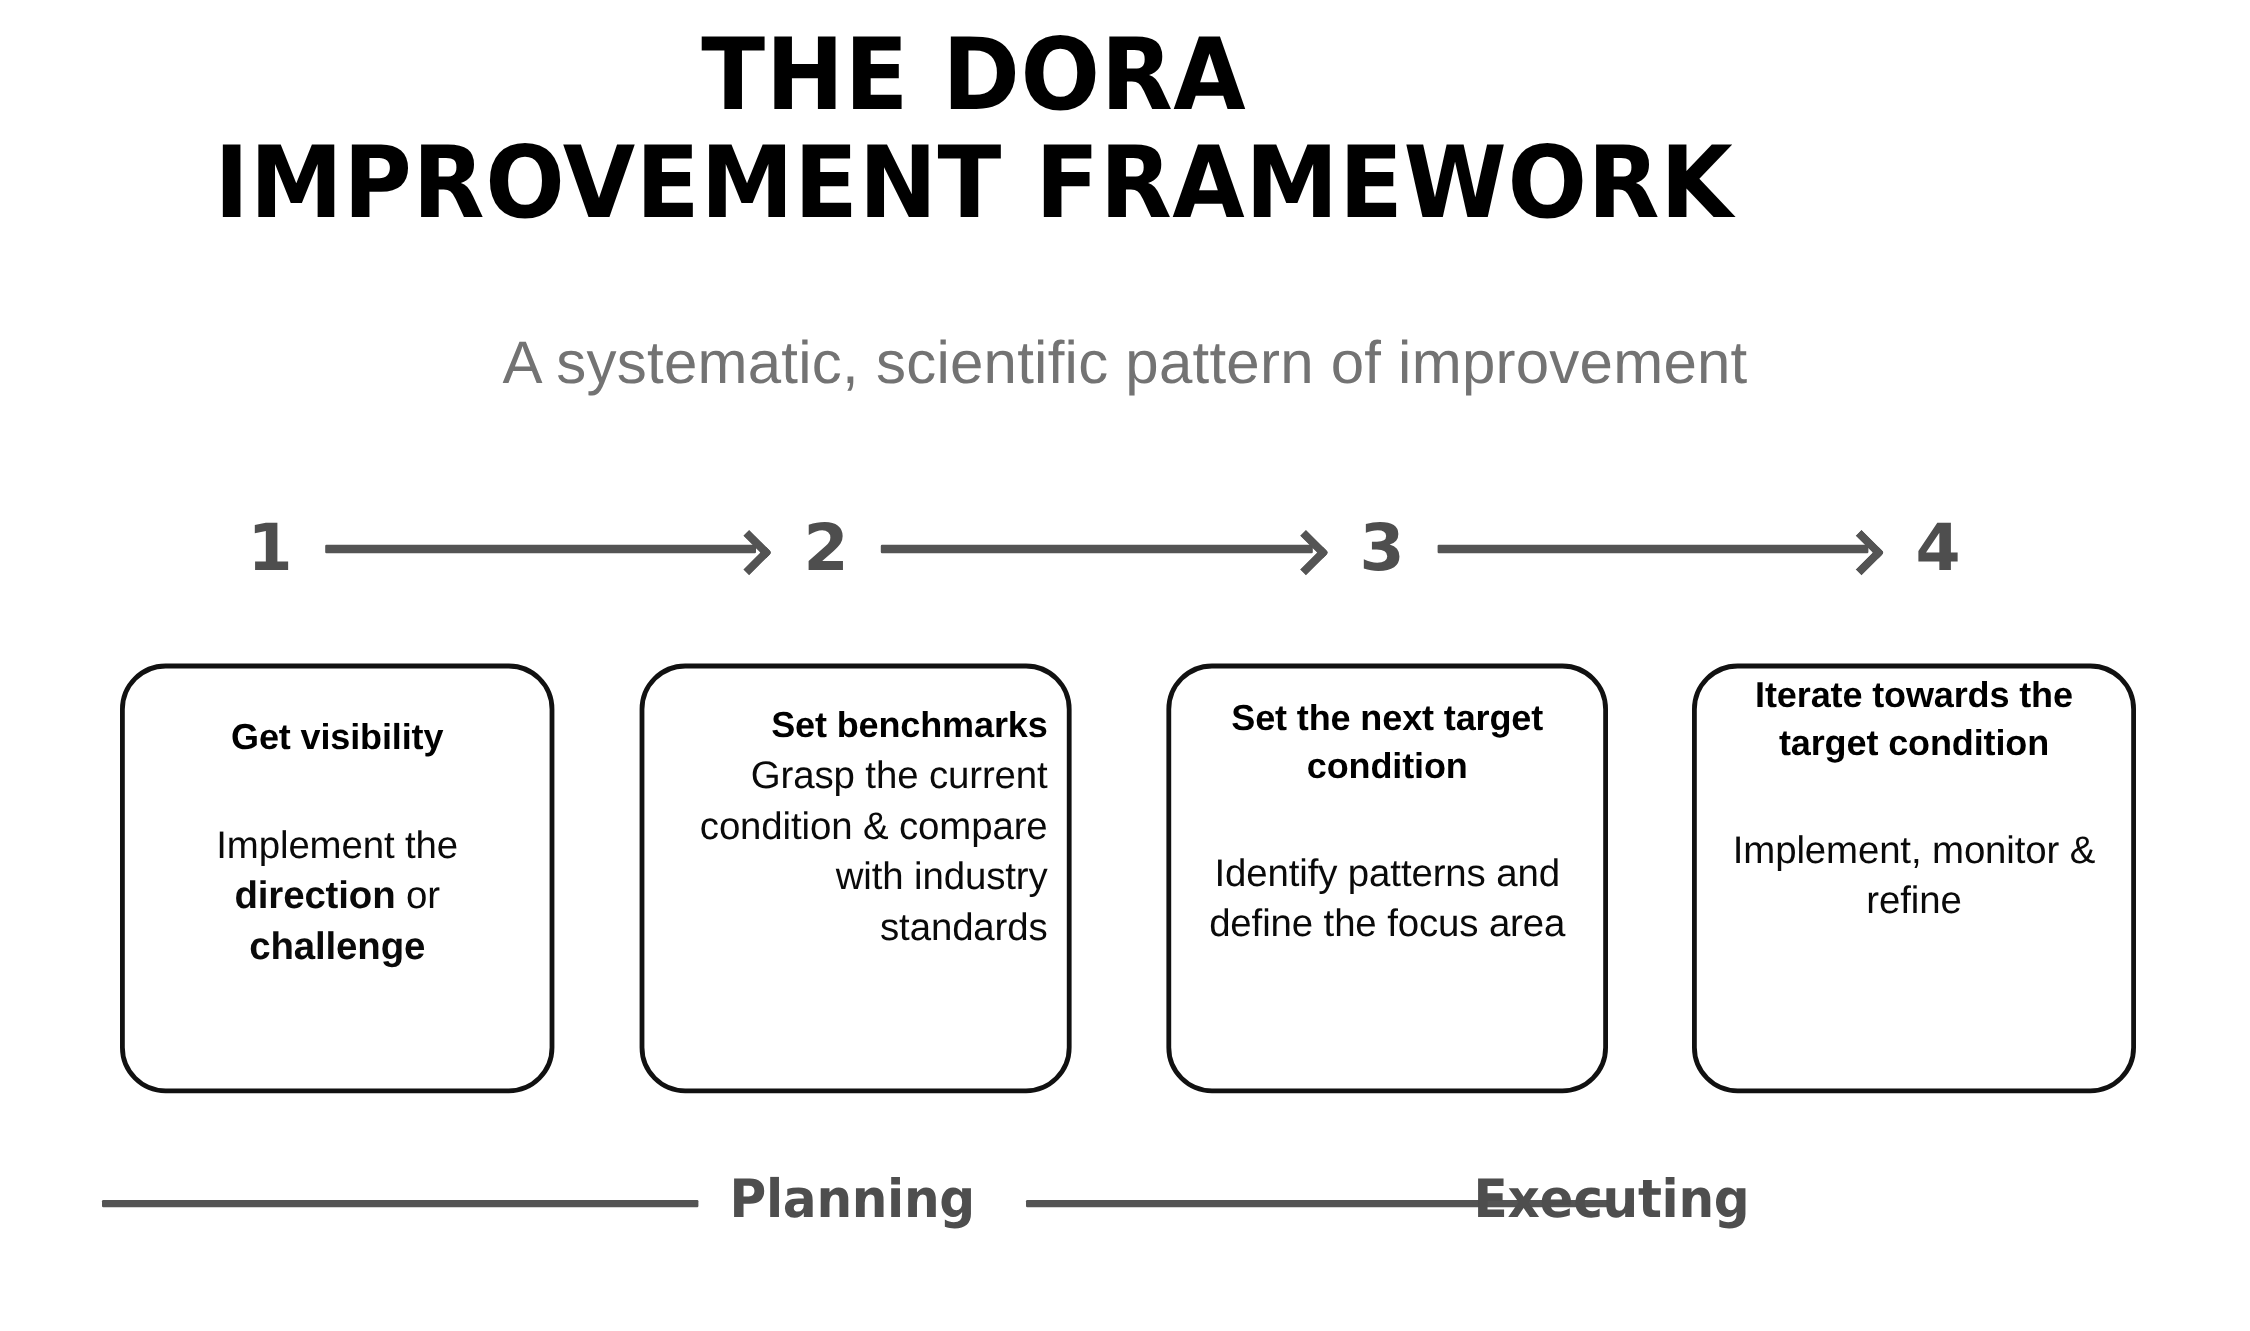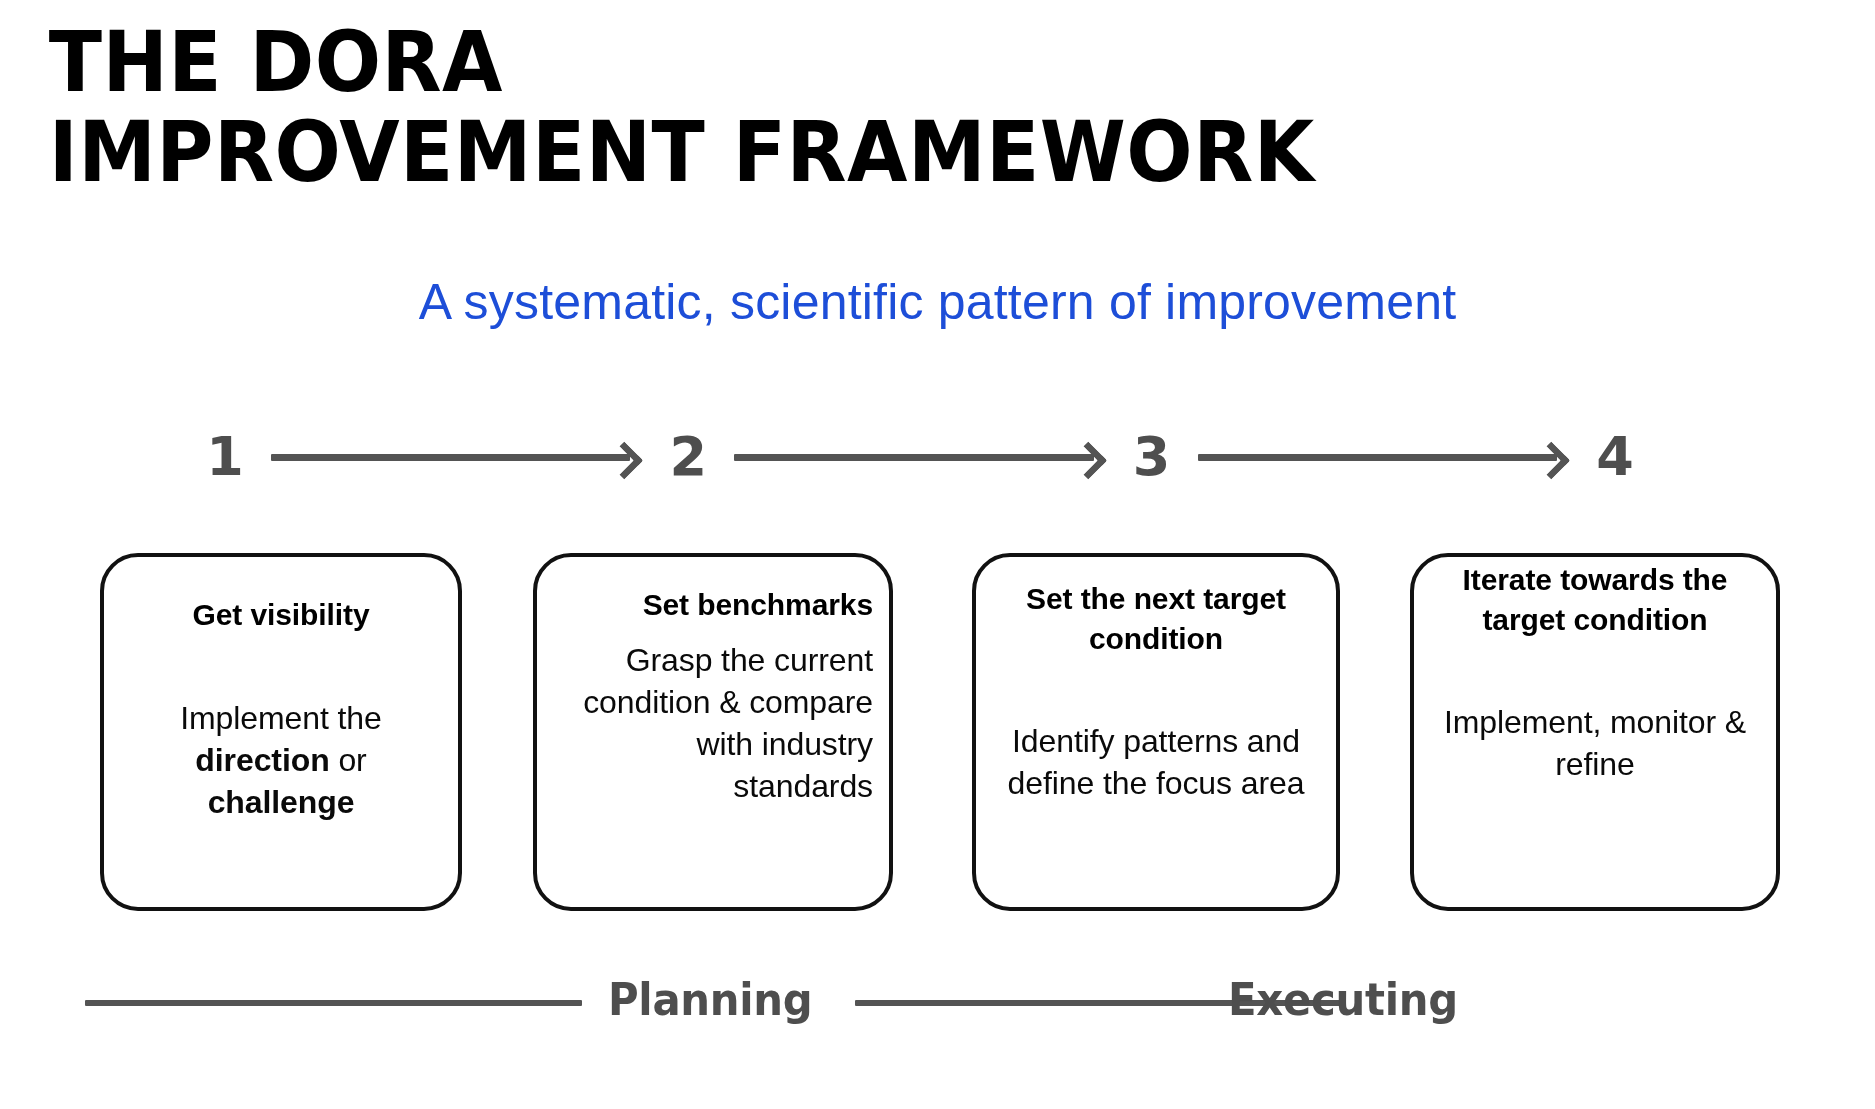--- a/index.html
+++ b/index.html
@@ -17,21 +17,21 @@
     color: #000000;
     -webkit-font-smoothing: antialiased;
   }
 
   
   .title-block {
     position: absolute;
     left: 0;
     top: 18px;
     width: 1623px;
-    text-align: left;
+    text-align: center;
   }
   .title-line {
     font-family: "DejaVu Sans", sans-serif;
     font-weight: 700;
     font-size: 83px;
     line-height: 1.08;
     letter-spacing: 0.5px;
     color: #000000;
     text-transform: uppercase;
     transform: scaleX(0.94);
@@ -41,21 +41,21 @@
   .subtitle {
     position: absolute;
     left: 0;
     top: 272px;
     width: 1875px;
     text-align: center;
     font-family: "Liberation Sans", sans-serif;
     font-weight: 400;
     font-size: 50px;
     line-height: 1.2;
-    color: #1d4ed8;
+    color: #737373;
     letter-spacing: 0.2px;
     white-space: nowrap;
   }
 
   
   .steps-row {
     position: absolute;
     left: 205px;
     top: 424px;
     width: 1430px;
@@ -143,21 +143,20 @@
     color: #000000;
     letter-spacing: -0.1px;
   }
   .card-body {
     font-family: "Liberation Sans", sans-serif;
     font-weight: 400;
     font-size: 32px;
     line-height: 1.32;
     color: #0a0a0a;
     letter-spacing: -0.1px;
-    margin-top: 14px;
   }
   .card-body b { font-weight: 700; }
   .card-gap { height: 48px; }
 
   
   .card-1 .card-inner { padding-top: 38px; }
   .card-2 .card-inner { padding-top: 28px; }
   .card-3 .card-inner { padding-top: 22px; }
   .card-4 .card-inner { padding-top: 3px; }
 

